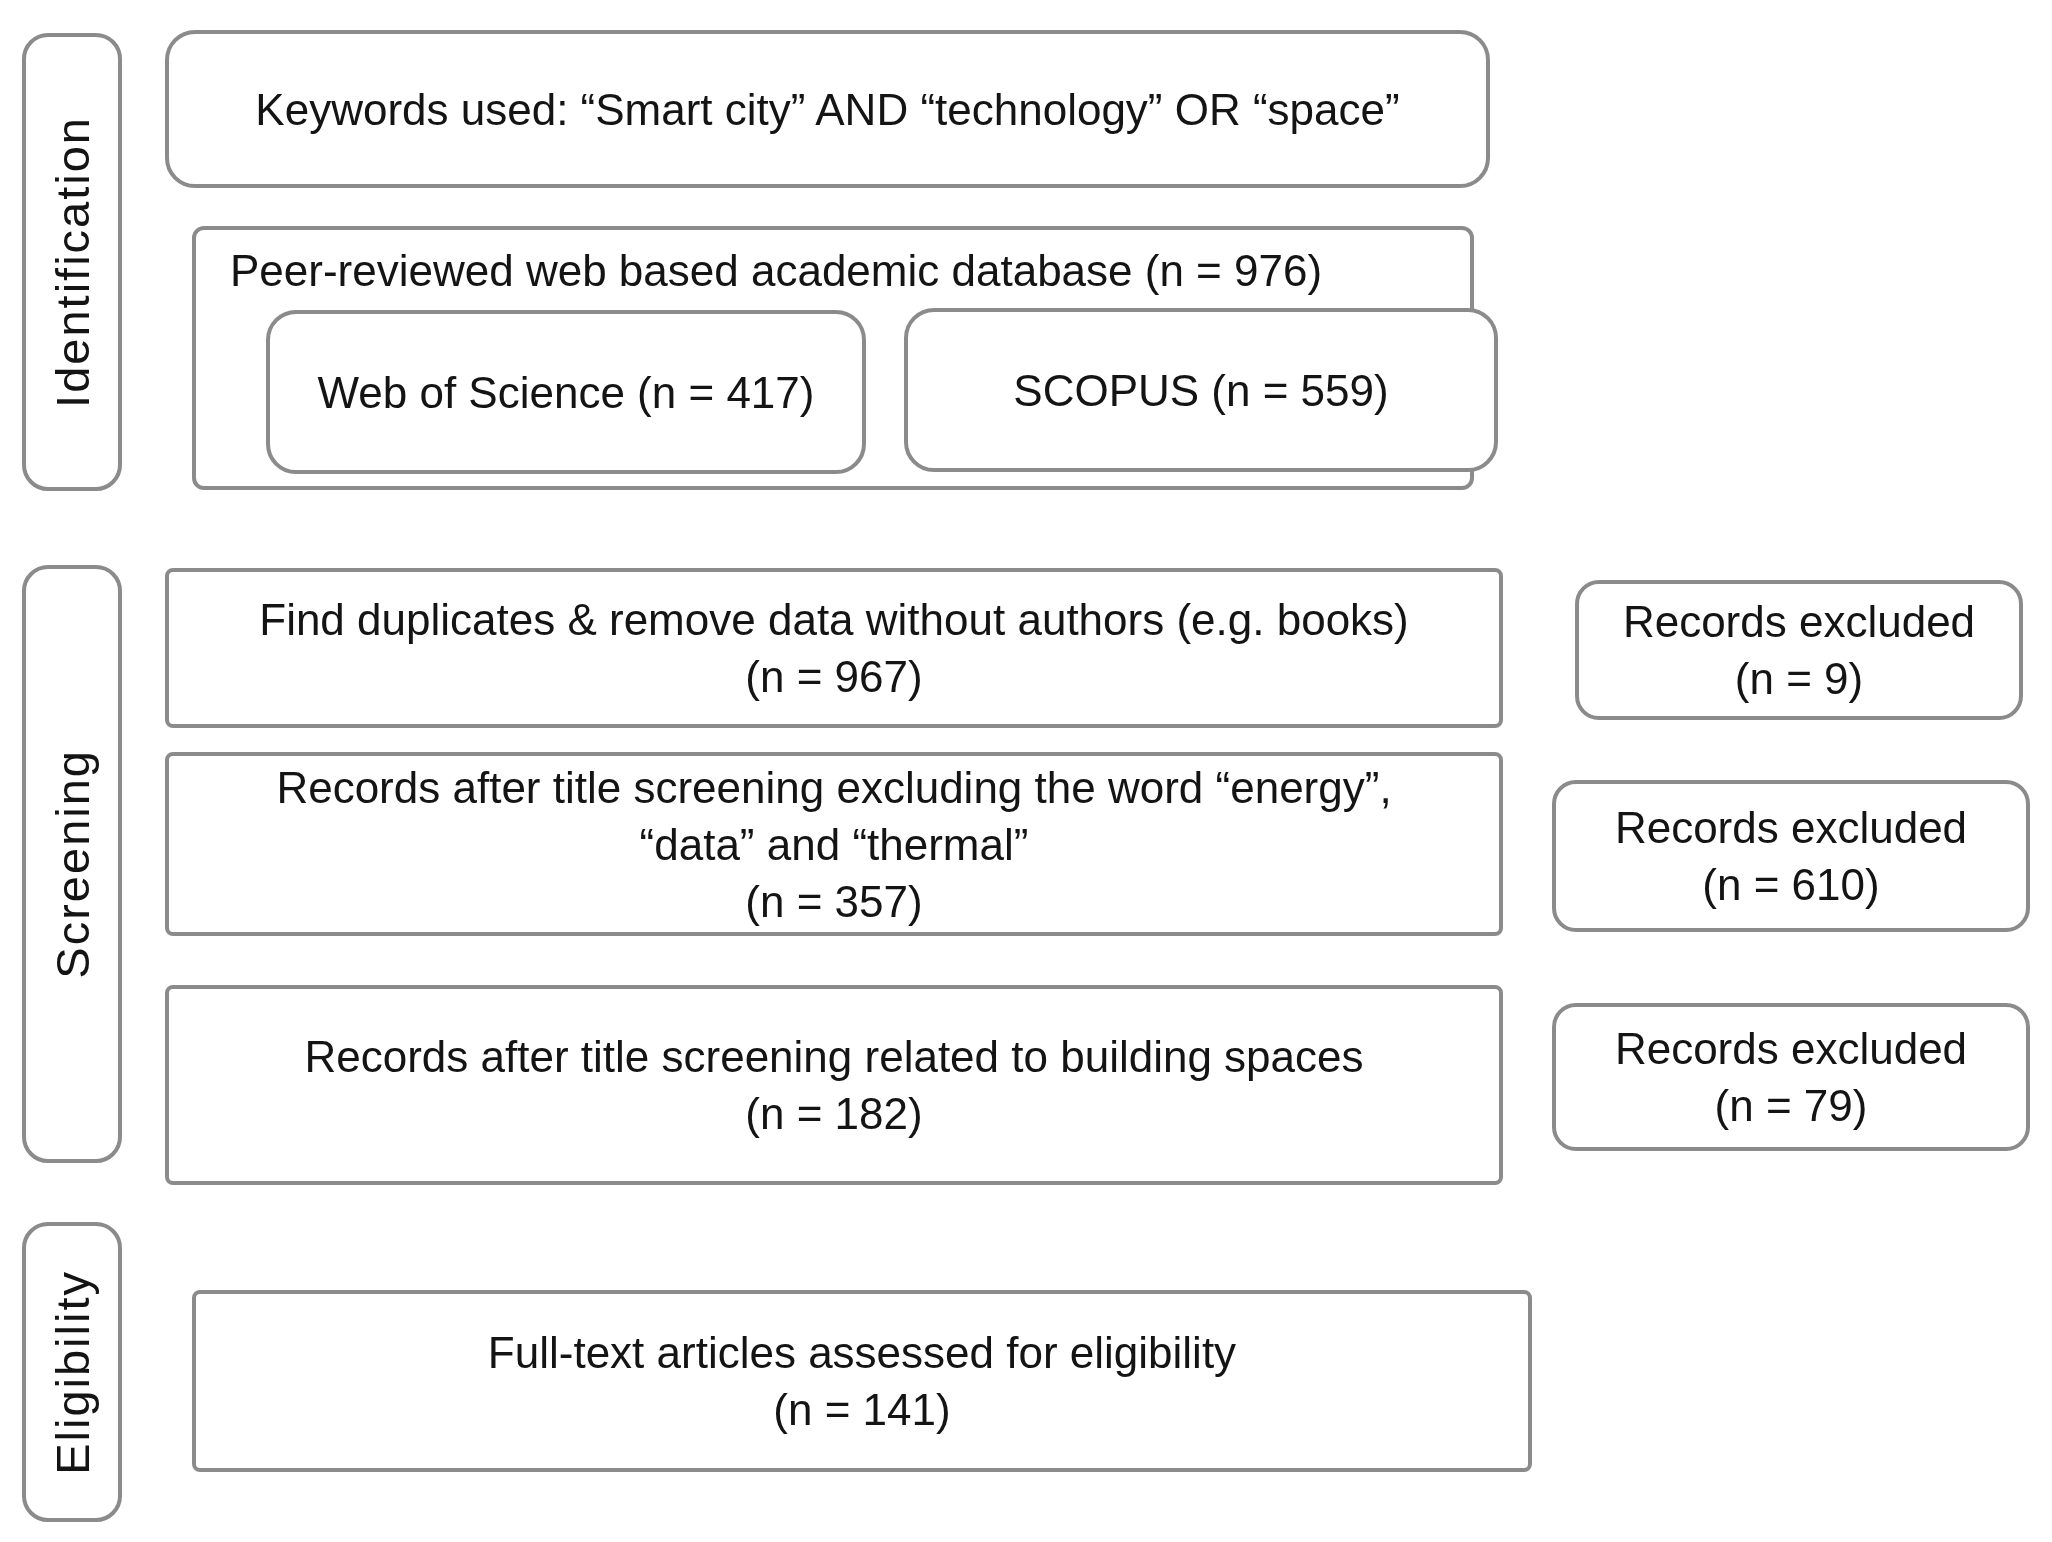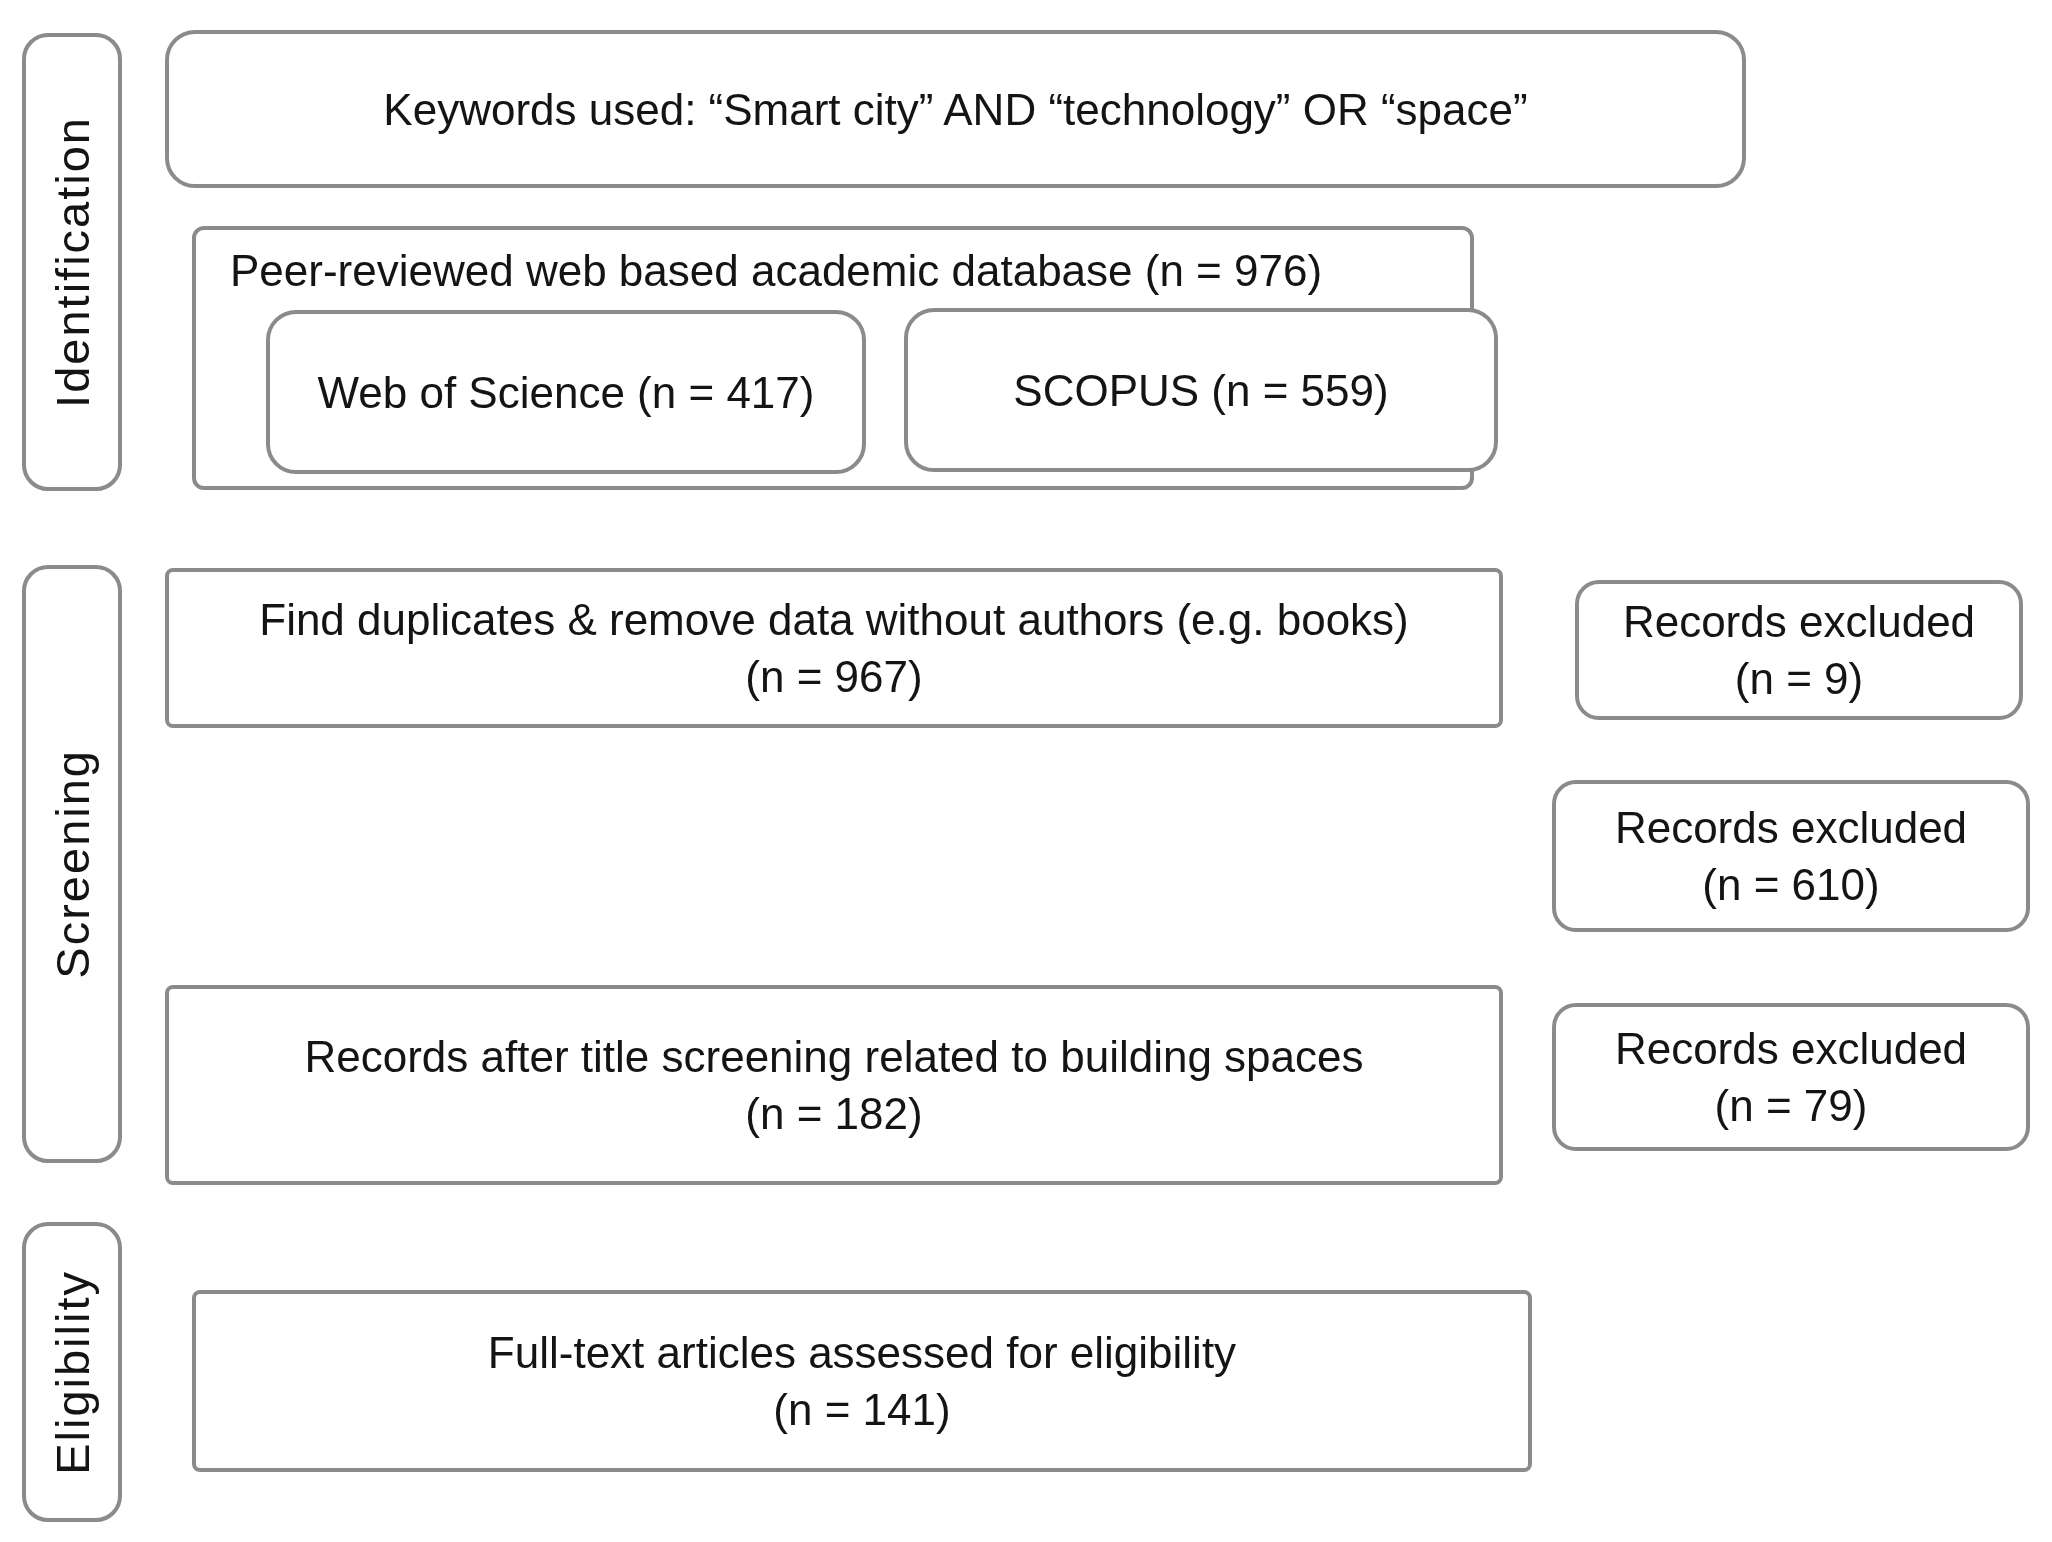--- a/index.html
+++ b/index.html
@@ -68,21 +68,21 @@
   </div>
 
   <div class="box stage-box" style="left:22px; top:565px; width:100px; height:598px;">
     <span class="vtext">Screening</span>
   </div>
 
   <div class="box stage-box" style="left:22px; top:1222px; width:100px; height:300px;">
     <span class="vtext">Eligibility</span>
   </div>
 
-  <div class="box keywords-box" style="left:165px; top:30px; width:1581px; height:158px;">
+  <div class="box keywords-box" style="left:165px; top:30px; width:1325px; height:158px;">
     <div class="line">Keywords used: “Smart city” AND “technology” OR “space”</div>
   </div>
 
   <div class="box database-box" style="left:192px; top:226px; width:1282px; height:264px;">
     <div class="database-title">Peer-reviewed web based academic database (n = 976)</div>
 
     <div class="box source-box" style="left:26px; top:80px; width:600px; height:164px;">
       <div class="line">Web of Science (n = 417)</div>
     </div>
 
@@ -94,20 +94,25 @@
   <div class="box" style="left:165px; top:568px; width:1338px; height:160px;">
     <div class="line">Find duplicates &amp; remove data without authors (e.g. books)</div>
     <div class="line">(n = 967)</div>
   </div>
 
   <div class="box excluded-box" style="left:1575px; top:580px; width:448px; height:140px;">
     <div class="line">Records excluded</div>
     <div class="line">(n = 9)</div>
   </div>
 
+  <div class="box" style="left:165px; top:752px; width:1338px; height:184px;">
+    <div class="line">Records after title screening excluding the word “energy”,</div>
+    <div class="line">“data” and “thermal”</div>
+    <div class="line">(n = 357)</div>
+  </div>
 
   <div class="box excluded-box" style="left:1552px; top:780px; width:478px; height:152px;">
     <div class="line">Records excluded</div>
     <div class="line">(n = 610)</div>
   </div>
 
   <div class="box" style="left:165px; top:985px; width:1338px; height:200px;align-items:center;">
     <div class="line">Records after title screening related to building spaces</div>
     <div class="line">(n = 182)</div>
   </div>

